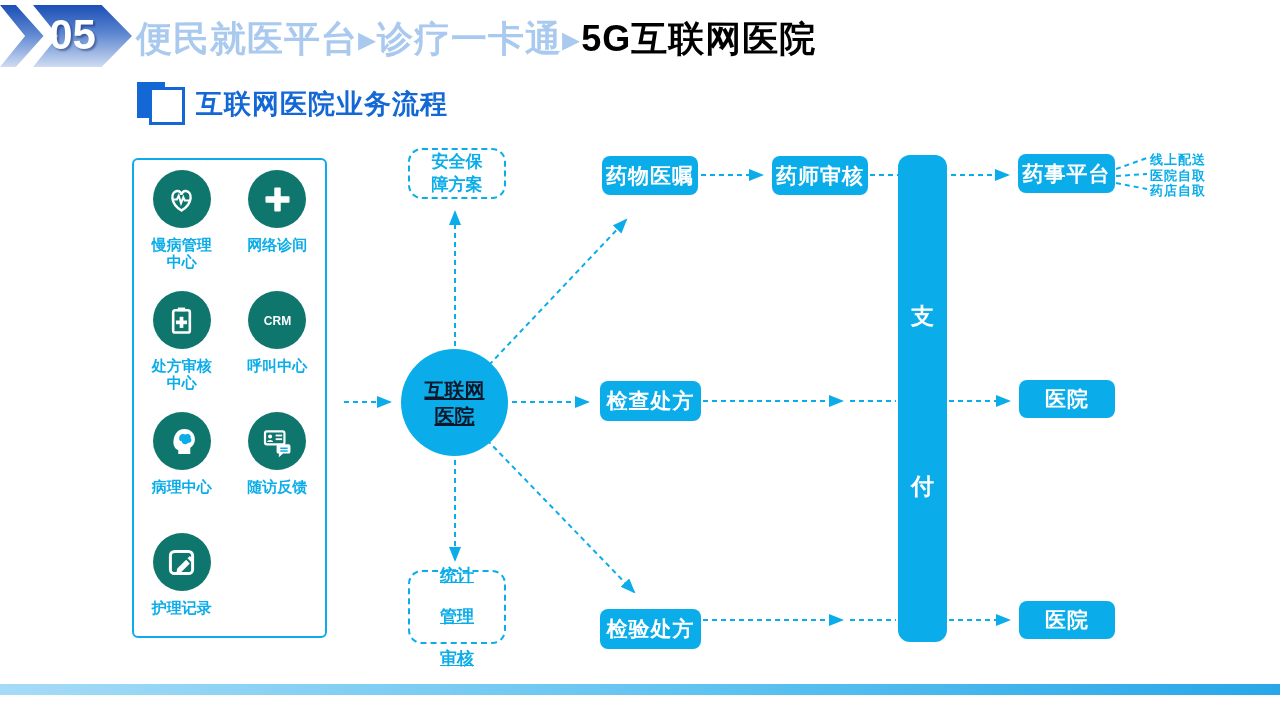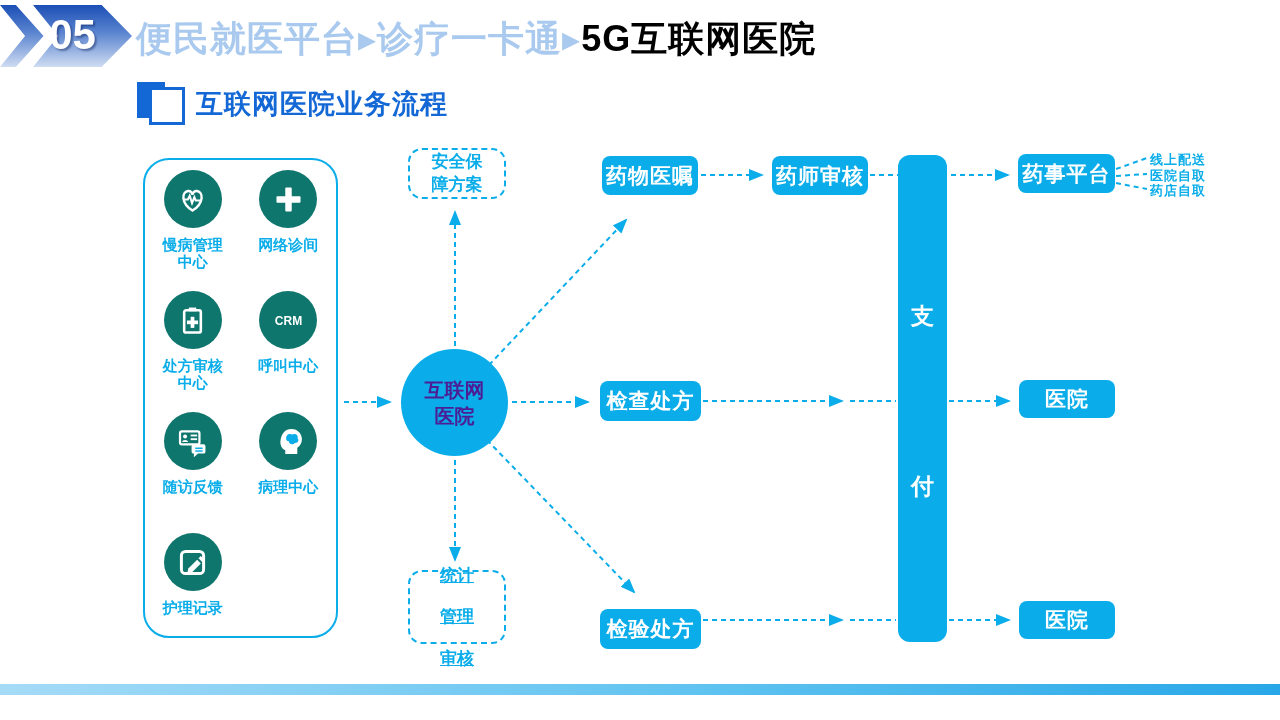--- a/index.html
+++ b/index.html
@@ -19,32 +19,32 @@
       text-align:center;color:#fff;font-size:42px;
       text-shadow:2px 2px 2px rgba(10,30,90,.45);}
   .slide-title{left:136px;top:10px;height:58px;display:flex;align-items:center;font-size:36px;letter-spacing:1px;}
   .title-light{color:#a9caee;}
   .title-strong{color:#000000;}
   .bullet-back{left:137px;top:82px;width:28px;height:36px;background:#1368d6;}
   .bullet-front{left:149px;top:87px;width:30px;height:32px;background:#fff;border:3px solid #1368d6;}
   .section-heading{left:196px;top:86px;font-size:27px;color:#1368d6;letter-spacing:1px;}
 
   
-  .panel{left:143px;top:158px;width:195px;height:480px;border:2px solid #0aade9;border-radius:26px;
+  .panel{left:132px;top:158px;width:195px;height:480px;border:2px solid #0aade9;border-radius:6px;
       box-sizing:border-box;display:grid;grid-template-columns:1fr 1fr;
       grid-template-rows:121px 121px 121px auto;padding-top:10px;}
   .cell{display:flex;flex-direction:column;align-items:center;}
   .icon-circle{width:58px;height:58px;border-radius:50%;background:#0f766e;
       display:flex;align-items:center;justify-content:center;margin-bottom:8px;flex:none;}
   .cell-label{color:#0aade9;font-size:15px;text-align:center;line-height:1.15;white-space:pre-line;}
 
   
   .hub{left:401px;top:349px;width:107px;height:107px;border-radius:50%;background:#0aade9;
-      color:#4c1d95;font-size:20px;display:flex;align-items:center;justify-content:center;
-      text-align:center;white-space:pre-line;line-height:1.3;}
+      color:#0f172a;font-size:20px;display:flex;align-items:center;justify-content:center;
+      text-align:center;white-space:pre-line;line-height:1.3;text-decoration:underline;}
   .dash-box{border:2px dashed #0aade9;border-radius:14px;color:#0aade9;font-size:17px;
       display:flex;align-items:center;justify-content:center;text-align:center;line-height:1.3;
       box-sizing:border-box;background:#fff;}
   .dash-top{left:408px;top:148px;width:98px;height:51px;white-space:pre-line;}
   .dash-bottom{left:408px;top:570px;width:98px;height:74px;flex-direction:column;}
   .dash-bottom span{display:block;text-decoration:underline;line-height:1.25;margin-top:20px;}
   .node{background:#0aade9;border-radius:8px;color:#fff;font-size:21px;
       display:flex;align-items:center;justify-content:center;box-sizing:border-box;letter-spacing:1px;}
   .n-drug{left:602px;top:156px;width:96px;height:39px;}
   .n-pharmacist{left:772px;top:156px;width:96px;height:39px;}
@@ -155,46 +155,46 @@
         <text x="20" y="25" text-anchor="middle" fill="#fff" font-size="13" font-weight="bold" font-family="Liberation Sans,sans-serif">CRM</text>
       </svg>
     </div>
     <div class="cell-label">呼叫中心</div>
   </div>
 
 
   <div class="cell">
     <div class="icon-circle">
       <svg width="37" height="37" viewBox="0 0 40 40">
+        <path d="M23 6.5 C30.5 6.5 34.5 12 34.5 17.5 C34.5 21.5 32.5 24.8 29.5 26.8 L29.5 33.5 H16.5 L16.5 29.5 C12.5 27.5 10.5 23.5 11.5 18 C12.5 11.5 16.5 6.5 23 6.5 Z" fill="#fff"></path>
+        <path d="M17.5 16.5 C17 13 21 10.5 24 12.5 C27.5 10.5 31 13.5 29.8 16.5 C32 18.5 30 22 26.8 21.6 C25.2 24 20.3 23 20.3 19.8 C18.3 19.8 17 18 17.5 16.5 Z" fill="#0aade9"></path>
+      </svg>
+    </div>
+    <div class="cell-label">病理中心</div>
+  </div>
+
+  <div class="cell">
+    <div class="icon-circle">
+      <svg width="37" height="37" viewBox="0 0 40 40">
         <rect x="6.5" y="9" width="21" height="14" rx="2" fill="none" stroke="#fff" stroke-width="2.4"></rect>
         <circle cx="12" cy="14.5" r="2.2" fill="#fff"></circle>
         <path d="M8.8 20.5 C8.8 17.6 15.2 17.6 15.2 20.5 Z" fill="#fff"></path>
         <rect x="18" y="12.5" width="7" height="2" fill="#fff"></rect>
         <rect x="18" y="16.5" width="7" height="2" fill="#fff"></rect>
         <path d="M21 23 h11 a2 2 0 0 1 2 2 v6 a2 2 0 0 1 -2 2 h-6 l-4.5 4 v-4 h-0.5 a2 2 0 0 1 -2 -2 v-6 a2 2 0 0 1 2 -2 Z" fill="#fff"></path>
         <rect x="23" y="26.5" width="8" height="1.6" fill="#0aade9"></rect>
         <rect x="23" y="29.5" width="8" height="1.6" fill="#0aade9"></rect>
       </svg>
     </div>
     <div class="cell-label">随访反馈</div>
   </div>
 
   <div class="cell">
     <div class="icon-circle">
       <svg width="37" height="37" viewBox="0 0 40 40">
-        <path d="M23 6.5 C30.5 6.5 34.5 12 34.5 17.5 C34.5 21.5 32.5 24.8 29.5 26.8 L29.5 33.5 H16.5 L16.5 29.5 C12.5 27.5 10.5 23.5 11.5 18 C12.5 11.5 16.5 6.5 23 6.5 Z" fill="#fff"></path>
-        <path d="M17.5 16.5 C17 13 21 10.5 24 12.5 C27.5 10.5 31 13.5 29.8 16.5 C32 18.5 30 22 26.8 21.6 C25.2 24 20.3 23 20.3 19.8 C18.3 19.8 17 18 17.5 16.5 Z" fill="#0aade9"></path>
-      </svg>
-    </div>
-    <div class="cell-label">病理中心</div>
-  </div>
-
-  <div class="cell">
-    <div class="icon-circle">
-      <svg width="37" height="37" viewBox="0 0 40 40">
         <rect x="8" y="8" width="24" height="24" rx="4.5" fill="none" stroke="#fff" stroke-width="3.2"></rect>
         <path d="M15.5 26.5 l9.5 -9.5 4 4 -9.5 9.5 -5.3 1.3 Z" fill="#fff"></path>
         <path d="M26.5 15.5 l2.5 -2.5 4 4 -2.5 2.5 Z" fill="#fff"></path>
       </svg>
     </div>
     <div class="cell-label">护理记录</div>
   </div>
 </div>
 
 <div class="abs hub">互联网

